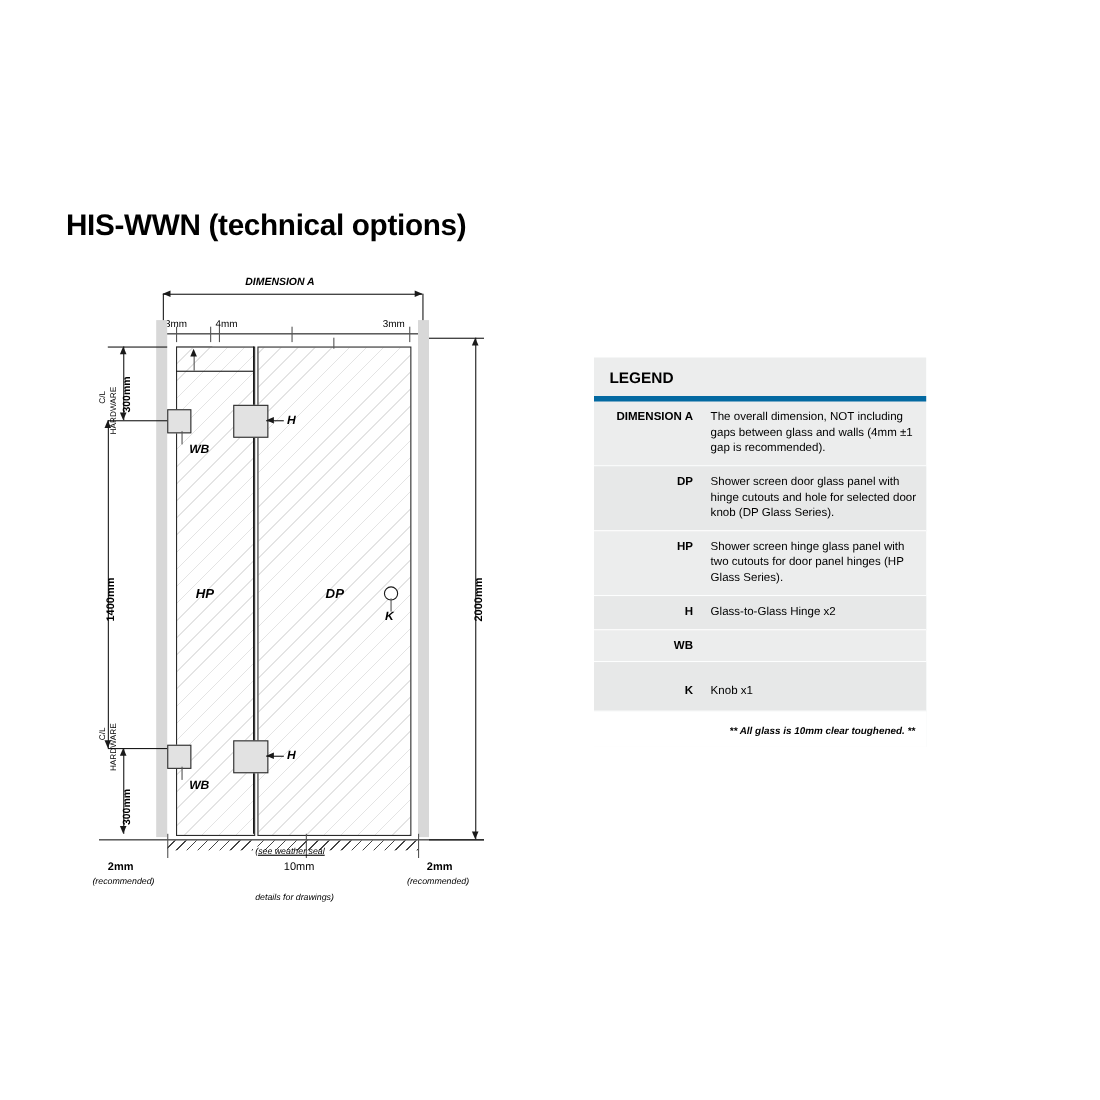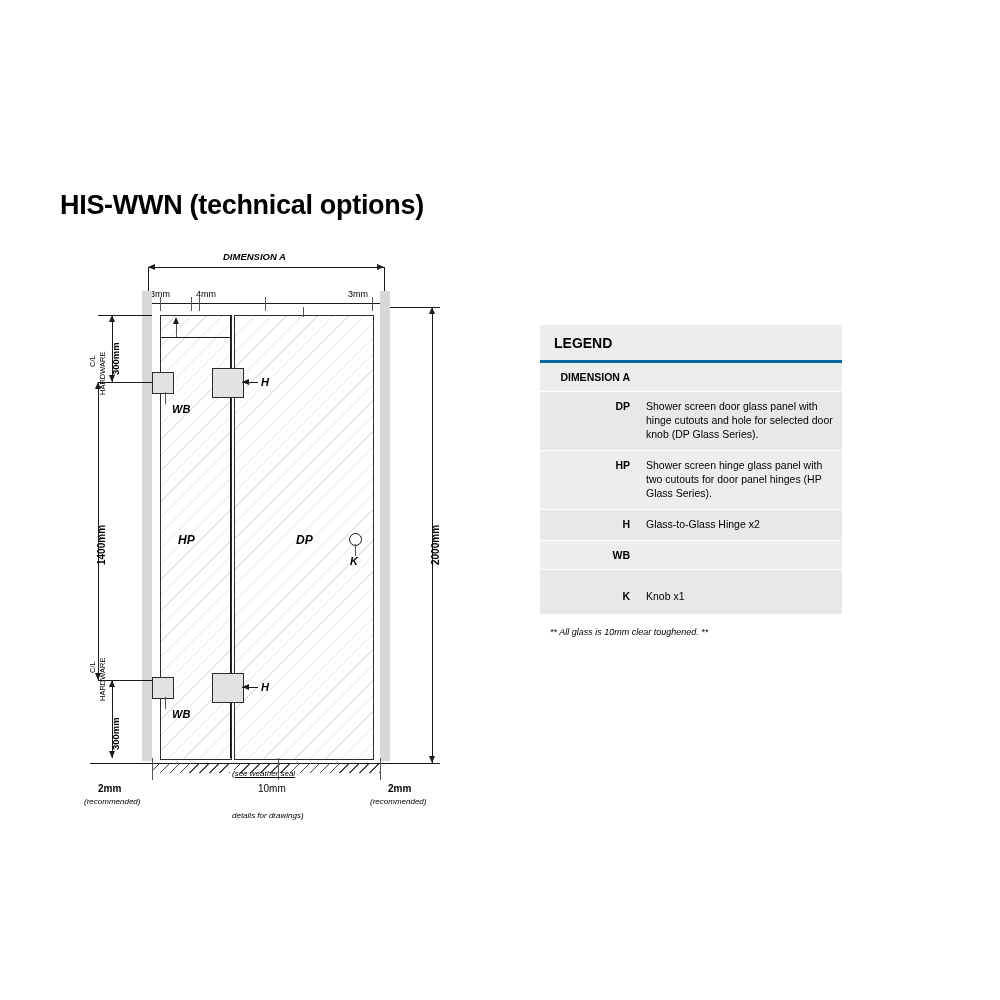--- a/index.html
+++ b/index.html
@@ -133,21 +133,21 @@
     left: 540px;
     top: 325px;
     width: 302px;
     background: #eceded;
     font-size: 10.5px;
   }
   #legend .legend-title {
     padding: 10px 14px 9px 14px;
     font-size: 14px;
     font-weight: bold;
-    border-bottom: 3px solid #0369a1;
+    border-bottom: 5px solid #0369a1;
   }
   .legend-row {
     display: flex;
     border-bottom: 1px solid #ffffff;
     min-height: 22px;
   }
   .legend-row:nth-child(odd) { background: #e7e8e8; }
   .legend-row .lg-key {
     width: 98px;
     flex: 0 0 98px;
@@ -161,22 +161,23 @@
     flex: 1;
     padding: 8px 6px 8px 8px;
     font-size: 10.5px;
     line-height: 1.33;
     box-sizing: border-box;
   }
   #legend .legend-foot {
     padding: 12px 10px 10px 10px;
     font-size: 9px;
     font-style: italic;
-    text-align: left;
+    text-align: right;
     background: #ffffff;
+    font-weight: bold;
   }
   .lg-wide .lg-val { white-space: nowrap; }
 </style>
 </head>
 <body>
 
 <div id="page-title">HIS-WWN (technical options)</div>
 
 <div id="drawing">
 
@@ -291,20 +292,21 @@
   <div class="lbl-plain" style="left:328px; top:538px; font-size:10px; font-weight:bold;">2mm</div>
   <div class="lbl-small" style="left:310px; top:552px;">(recommended)</div>
 
 </div>
 
 <div id="legend">
   <div class="legend-title">LEGEND</div>
 
   <div class="legend-row">
     <div class="lg-key">DIMENSION A</div>
+    <div class="lg-val">The overall dimension, NOT including gaps between glass and walls (4mm ±1 gap is recommended).</div>
   </div>
 
   <div class="legend-row">
     <div class="lg-key">DP</div>
     <div class="lg-val">Shower screen door glass panel with hinge cutouts and hole for selected door knob (DP Glass Series).</div>
   </div>
 
   <div class="legend-row">
     <div class="lg-key">HP</div>
     <div class="lg-val">Shower screen hinge glass panel with two cutouts for door panel hinges (HP Glass Series).</div>

